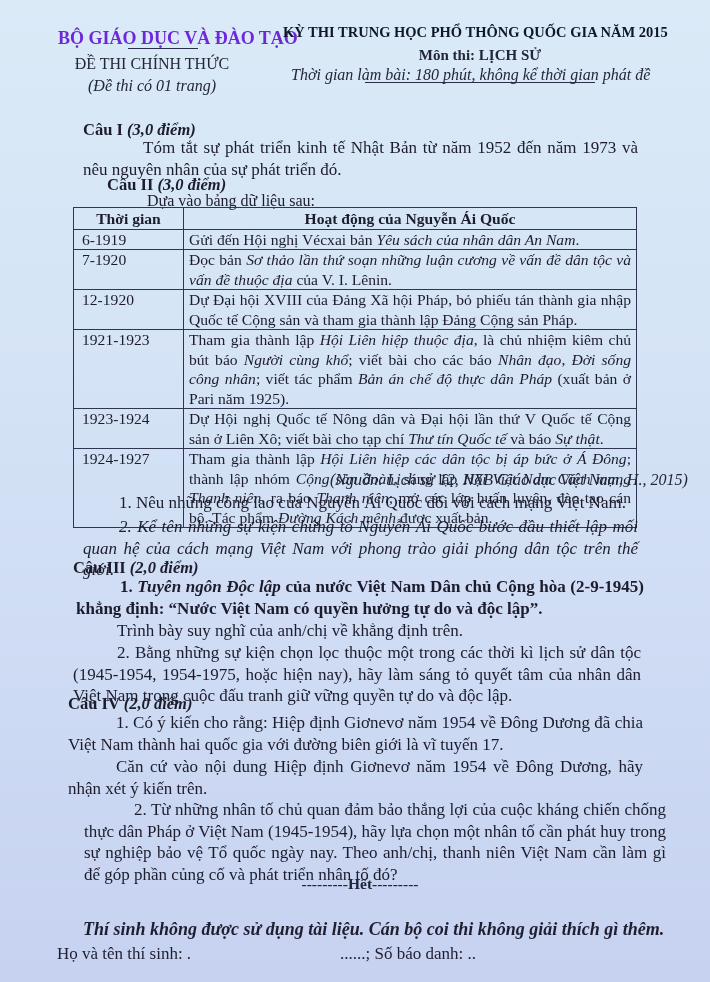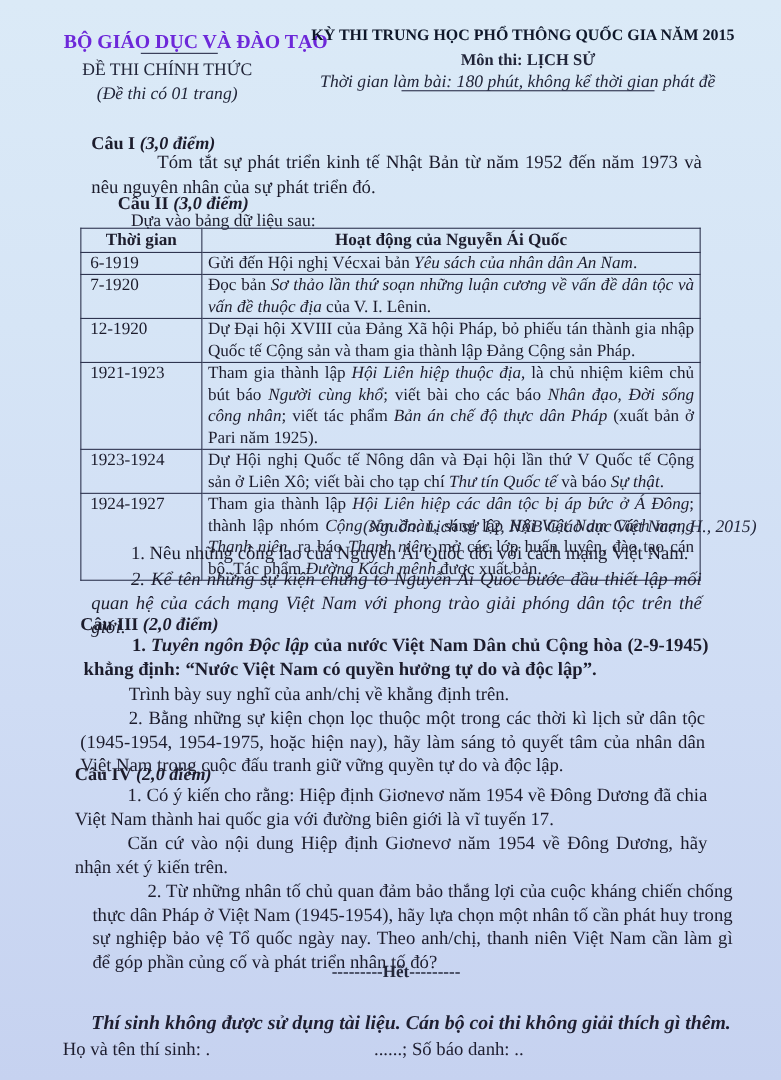--- a/index.html
+++ b/index.html
@@ -8,21 +8,21 @@
     background: linear-gradient(180deg, #dbeaf7 0%, #d6e5f6 30%, #cfdcf4 65%, #c6d2f0 100%);
     font-family: "Liberation Serif", "DejaVu Serif", serif;
     color: #1d1d2e;
   }
   .abs { position: absolute; white-space: nowrap; }
   .hdr-l { font-size: 18px; font-weight: bold; color: #6d28d9; }
   .hdr-r { font-size: 14.5px; font-weight: bold; color: #0f172a; }
   .ctr { text-align: center; }
   .it { font-style: italic; }
   .b { font-weight: bold; }
-  .body-txt { font-size: 17px; line-height: 21px; color: #1c1c2c; }
+  .body-txt { font-size: 17px; line-height: 21px; color: #1c1c2c; margin-left: 28px; }
   .q-title { font-size: 16.5px; font-weight: bold; color: #1c1c2c; }
   .q-title .pts { font-style: italic; }
   .para { position: absolute; font-size: 17px; line-height: 21.5px; color: #1c1c2c; text-align: justify; }
   .indent { text-indent: 60px; }
   .underline-bar { position: absolute; height: 1px; background: #2a2e4a; }
   table.data {
     position: absolute; left: 73px; top: 207px; width: 564px;
     border-collapse: collapse; font-size: 15.6px; line-height: 19.5px; color: #1c1c2c;
   }
   table.data td, table.data th {

